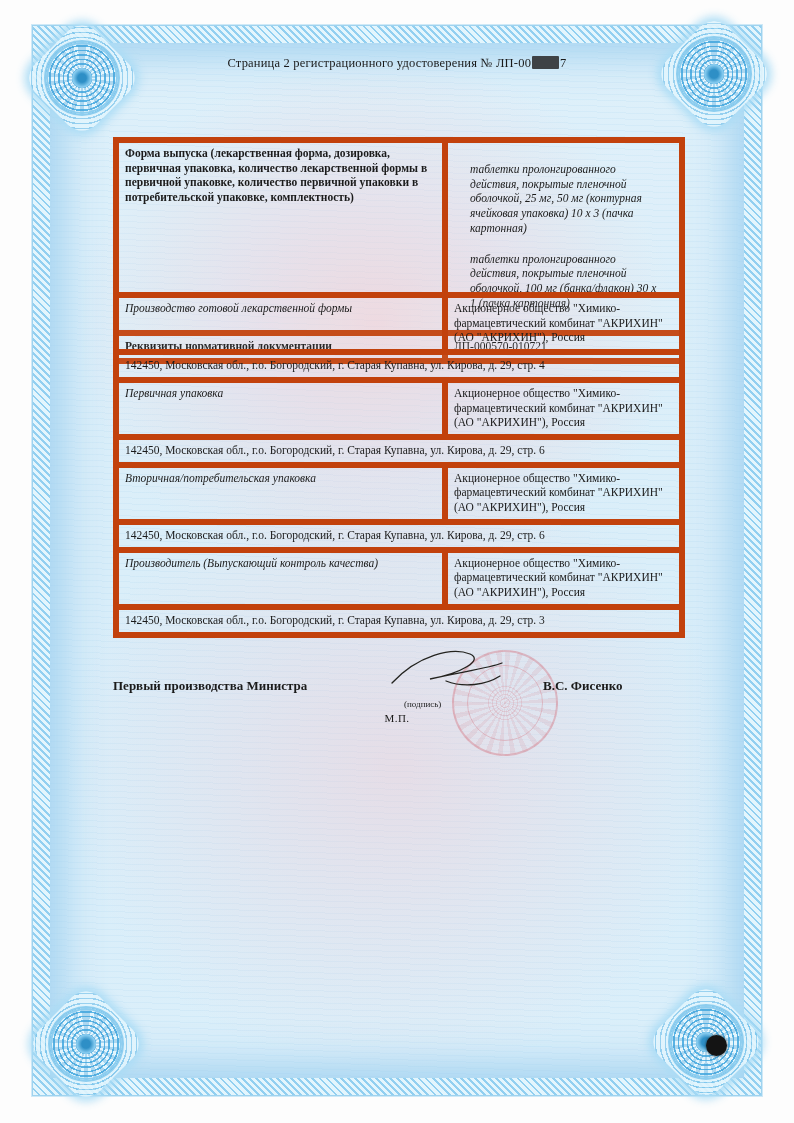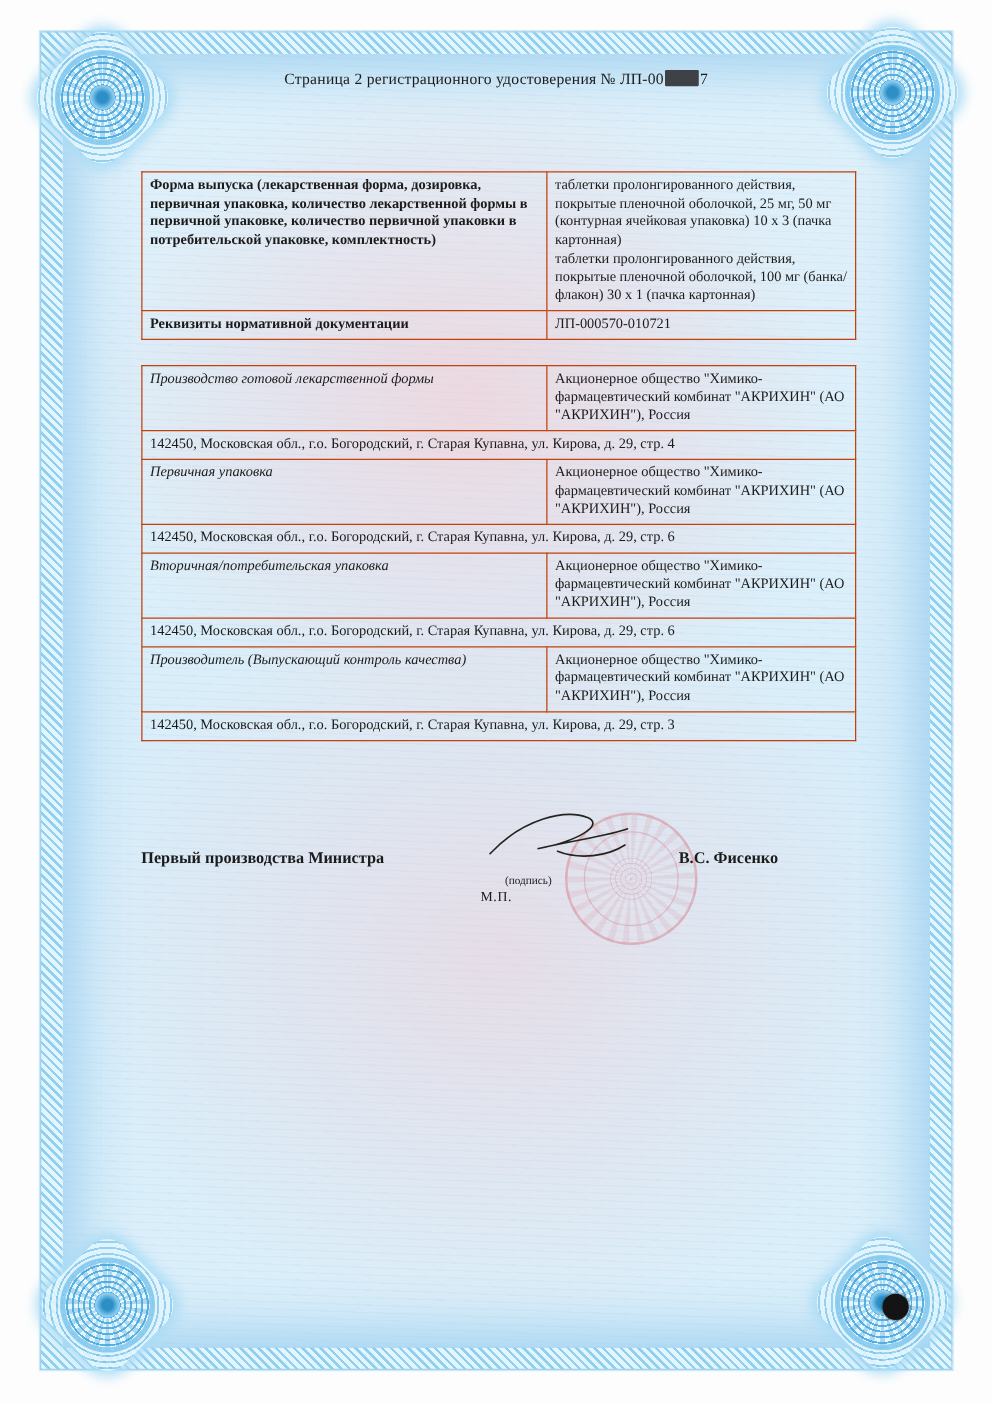--- a/index.html
+++ b/index.html
@@ -59,30 +59,30 @@
   .redact{
     display:inline-block;width:27px;height:13px;background:#3e4246;
     vertical-align:-2px;margin:0 1px;border-radius:1px;
   }
   
   table.cert{
     position:absolute;left:113px;width:572px;border-collapse:collapse;
     font-size:11.5px;line-height:1.28;
   }
   table.cert td{
-    border:1px solid #c2410c;padding:3px 6px 4px 6px;vertical-align:top;
+    border:6px solid #c2410c;padding:3px 6px 4px 6px;vertical-align:top;
     background:rgba(255,255,255,0.06);
   }
   td.lbl{font-weight:bold;width:311px;}
   td.stage{font-weight:normal;font-style:italic;width:311px;}
   td.val{}
   td.span-head{font-weight:bold;}
   .t1{top:137px;}
   .t2{top:292px;}
-  .val p{margin:0;}
+  .val p{margin:16px;font-style:italic;}
   
   .minister-title{position:absolute;left:113px;top:678px;font-weight:bold;font-size:13px;}
   .signer-name{position:absolute;left:543px;top:678px;font-weight:bold;font-size:13px;}
   .sig-svg{position:absolute;left:388px;top:645px;width:122px;height:50px;}
   .sig-caption{position:absolute;left:404px;top:699px;font-size:9px;color:#222;}
   .mp{position:absolute;left:0;top:712px;width:100%;text-align:center;font-size:11px;letter-spacing:0.5px;}
   
   .stamp{
     position:absolute;left:452px;top:650px;width:102px;height:102px;border-radius:50%;
     border:2px solid rgba(208,92,104,0.45);opacity:0.75;

